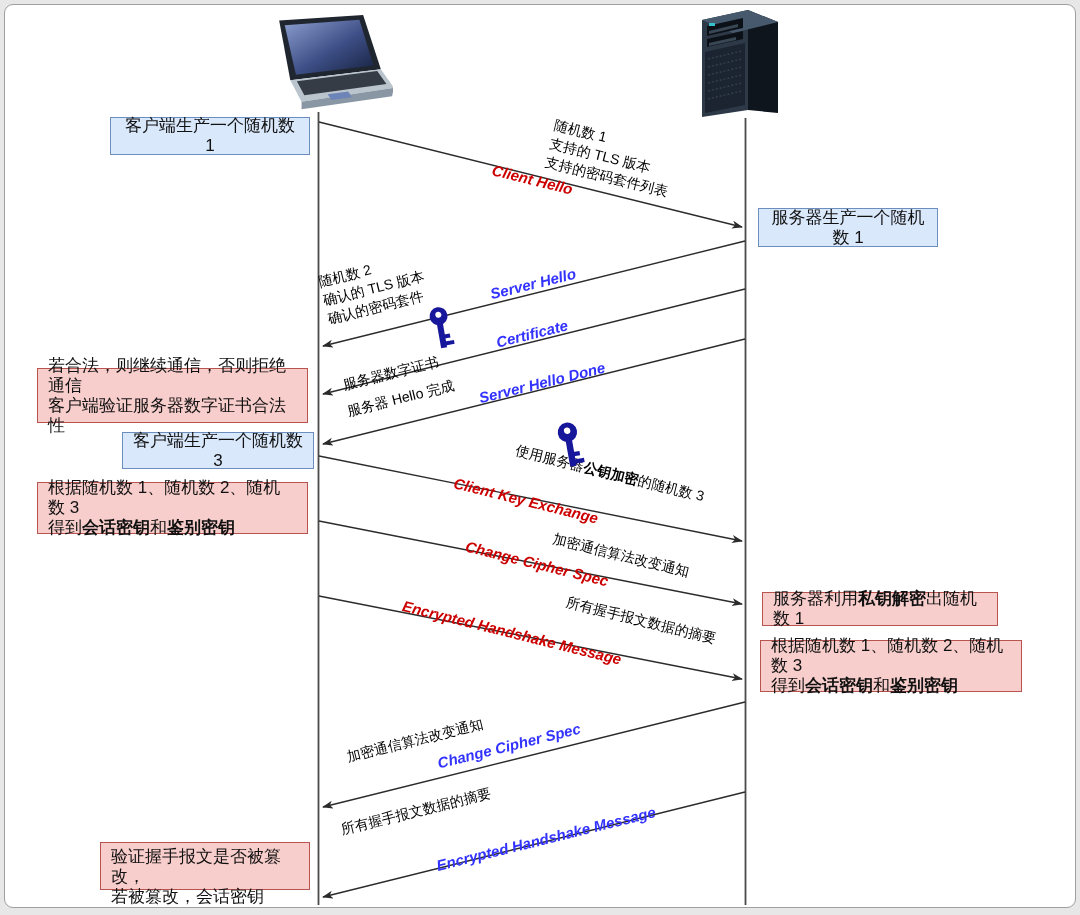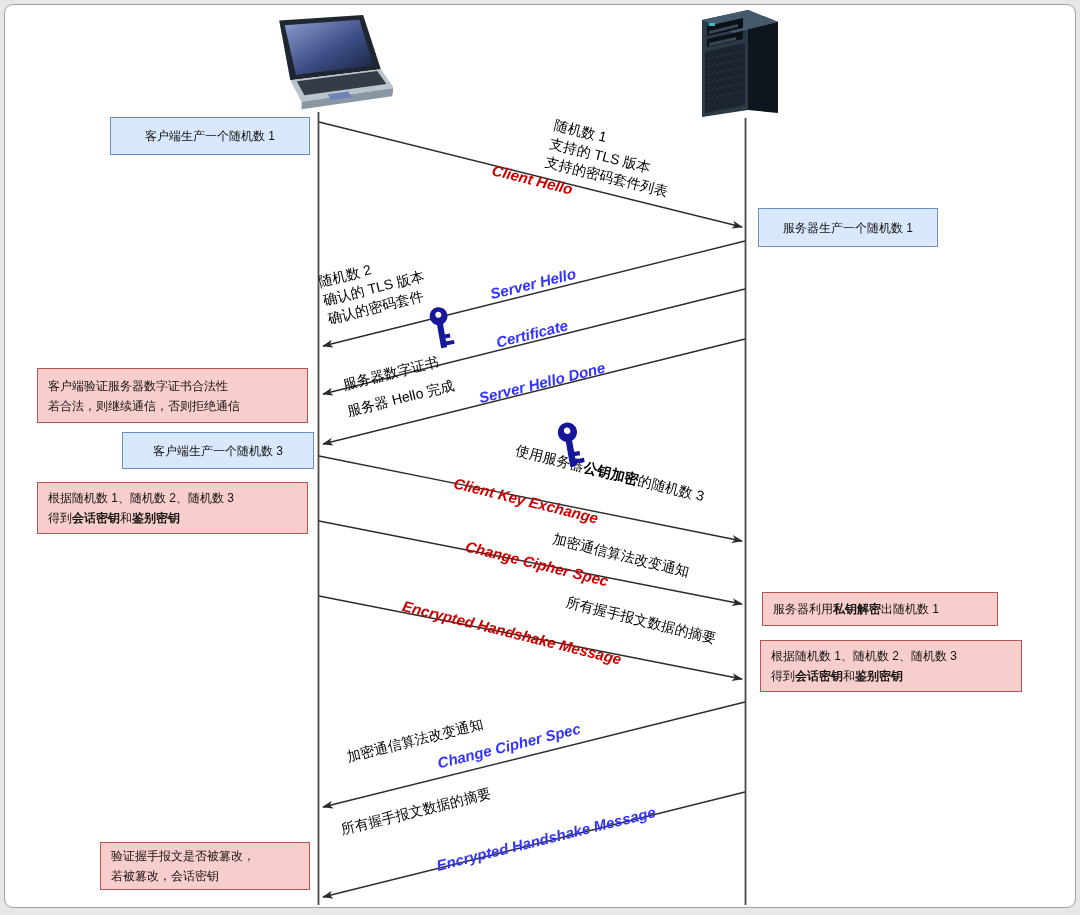--- a/index.html
+++ b/index.html
@@ -10,21 +10,21 @@
     -webkit-font-smoothing:antialiased;
   }
   .panel{
     position:absolute;left:4px;top:4px;width:1070px;height:902px;
     background:#ffffff;border:1px solid #9f9f9f;border-radius:9px;
   }
   .overlay{position:absolute;left:0;top:0;z-index:1;}
   .abs{position:absolute;z-index:3;}
   .note{
     position:absolute;z-index:4;box-sizing:border-box;
-    font-size:12px;line-height:20px;color:#111;
+    font-size:17px;line-height:20px;color:#111;
     display:flex;flex-direction:column;justify-content:center;
     padding:4px 10px;
   }
   .note.center{align-items:center;text-align:center;}
   .note.blue-note{background:#dae8fc;border:1px solid #6c8ebf;}
   .note.pink-note{background:#f8cecc;border:1px solid #b85450;}
   .b{font-weight:bold;}
   .ann{
     position:absolute;z-index:3;font-size:14px;line-height:19px;color:#000;
     white-space:nowrap;
@@ -104,43 +104,43 @@
 
 <div class="note blue-note center" style="left:110px;top:117px;width:200px;height:38px;">
   <span>客户端生产一个随机数 1</span>
 </div>
 
 <div class="note blue-note center" style="left:758px;top:208px;width:180px;height:39px;">
   <span>服务器生产一个随机数 1</span>
 </div>
 
 <div class="note pink-note" style="left:37px;top:368px;width:271px;height:55px;">
+  <span>若合法，则继续通信，否则拒绝通信</span>
   <span>客户端验证服务器数字证书合法性</span>
-  <span>若合法，则继续通信，否则拒绝通信</span>
 </div>
 
 <div class="note blue-note center" style="left:122px;top:432px;width:192px;height:37px;align-items:center;">
   <span>客户端生产一个随机数 3</span>
 </div>
 
 <div class="note pink-note" style="left:37px;top:482px;width:271px;height:52px;">
   <span>根据随机数 1、随机数 2、随机数 3</span>
   <span><span>得到</span><span class="b">会话密钥</span><span>和</span><span class="b">鉴别密钥</span></span>
 </div>
 
 <div class="note pink-note" style="left:762px;top:592px;width:236px;height:34px;">
   <span><span>服务器利用</span><span class="b">私钥解密</span><span>出随机数 1</span></span>
 </div>
 
 <div class="note pink-note" style="left:760px;top:640px;width:262px;height:52px;">
   <span>根据随机数 1、随机数 2、随机数 3</span>
   <span><span>得到</span><span class="b">会话密钥</span><span>和</span><span class="b">鉴别密钥</span></span>
 </div>
 
-<div class="note pink-note" style="left:100px;top:842px;width:210px;height:48px;">
+<div class="note pink-note" style="left:100px;top:842px;width:210px;height:48px;justify-content:space-between;">
   <span>验证握手报文是否被篡改，</span>
   <span>若被篡改，会话密钥</span>
 </div>
 
 <div class="ann rot-dn" style="left:548px;top:130px;">
   <div>随机数 1</div>
   <div>支持的 TLS 版本</div>
   <div>支持的密码套件列表</div>
 </div>
 <div class="proto red rot-dn" style="left:450px;top:171px;width:165px;">Client Hello</div>

